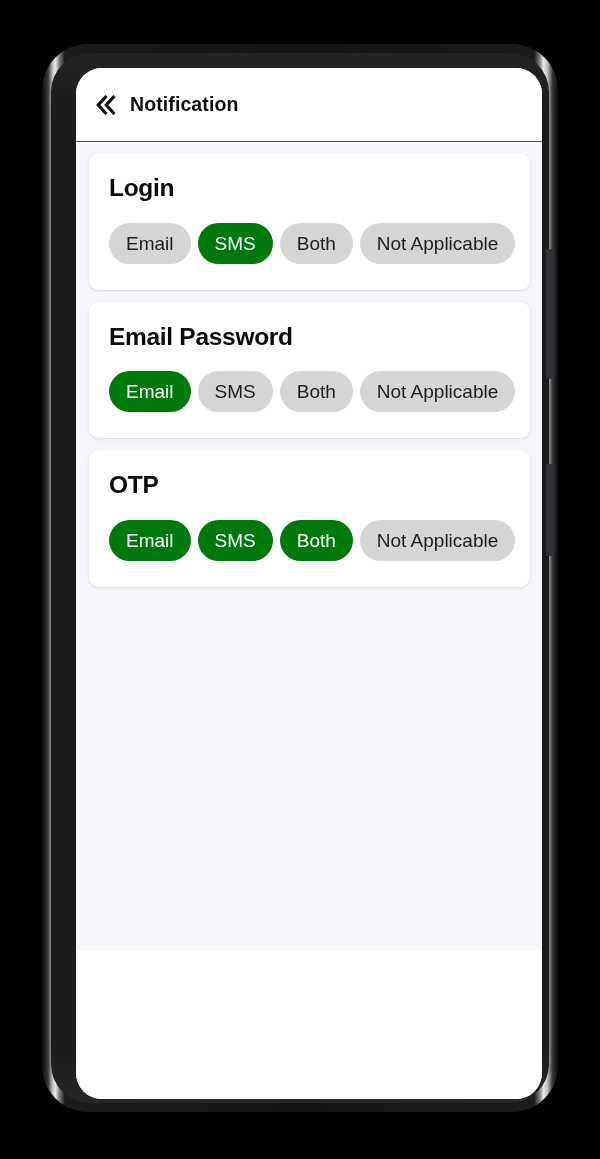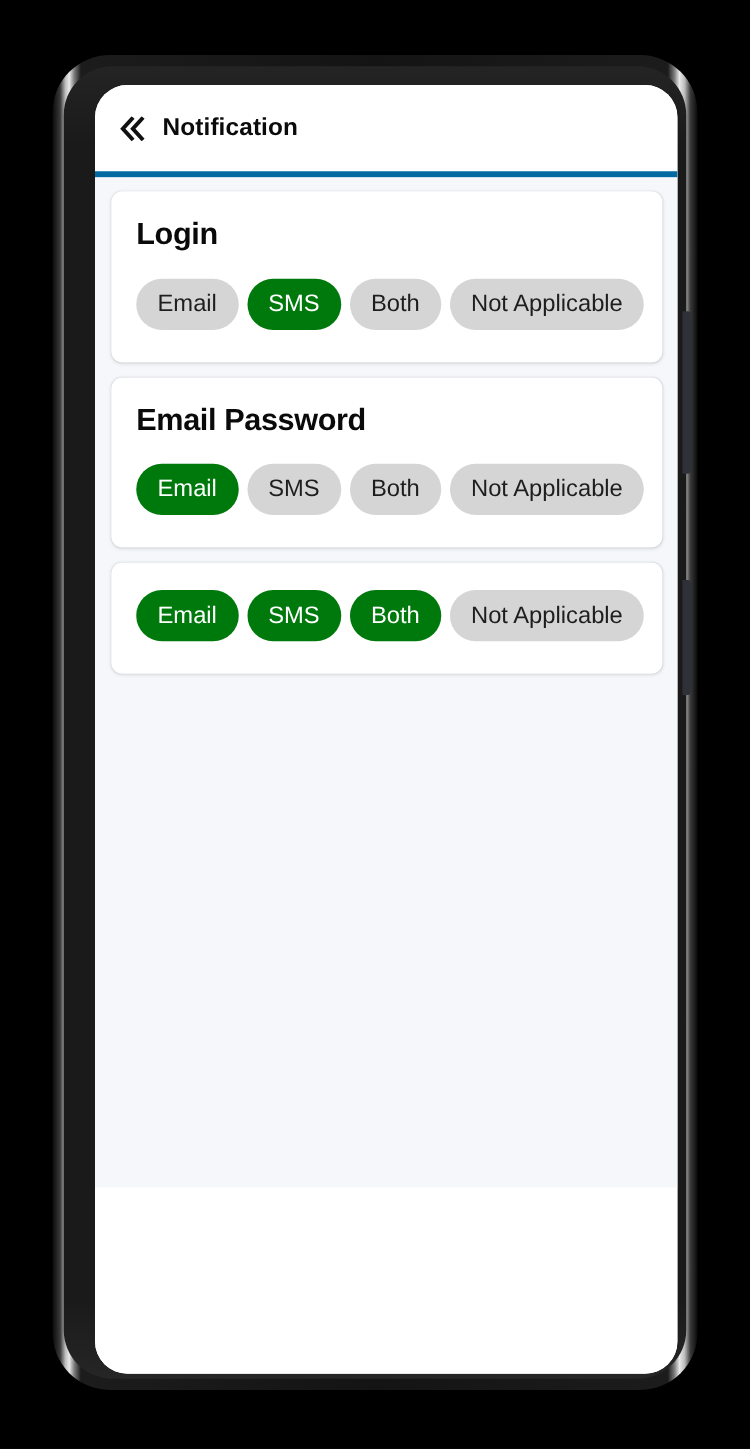--- a/index.html
+++ b/index.html
@@ -78,21 +78,21 @@
   }
 
   
   .appbar {
     flex: 0 0 auto;
     height: 74px;
     background: #ffffff;
     display: flex;
     align-items: center;
     padding: 0 0 0 12px;
-    border-bottom: 5px solid #0369a1;
+    border-bottom: 1px solid #0369a1;
   }
   .back-btn {
     width: 38px;
     height: 38px;
     display: flex;
     align-items: center;
     justify-content: center;
     cursor: pointer;
     flex: 0 0 auto;
   }
@@ -208,20 +208,21 @@
               <div class="card-title">Email Password</div>
               <div class="pill-row">
                 <button class="pill selected">Email</button>
                 <button class="pill">SMS</button>
                 <button class="pill">Both</button>
                 <button class="pill">Not Applicable</button>
               </div>
             </div>
 
             <div class="card">
+              <div class="card-title">OTP</div>
               <div class="pill-row">
                 <button class="pill selected">Email</button>
                 <button class="pill selected">SMS</button>
                 <button class="pill selected">Both</button>
                 <button class="pill">Not Applicable</button>
               </div>
             </div>
 
           </div>
         </div>

